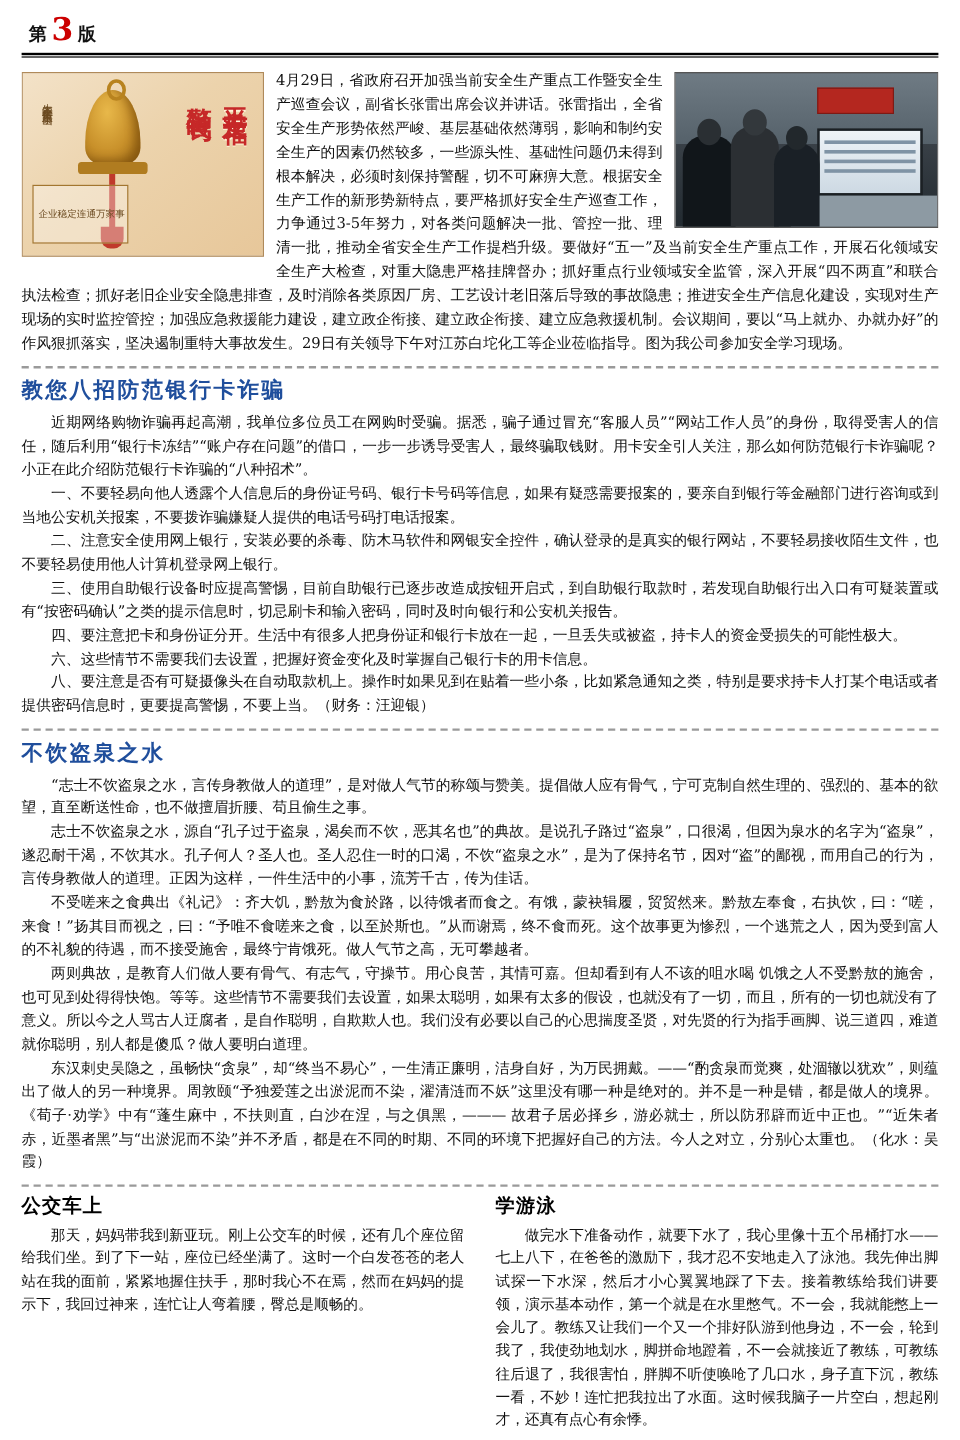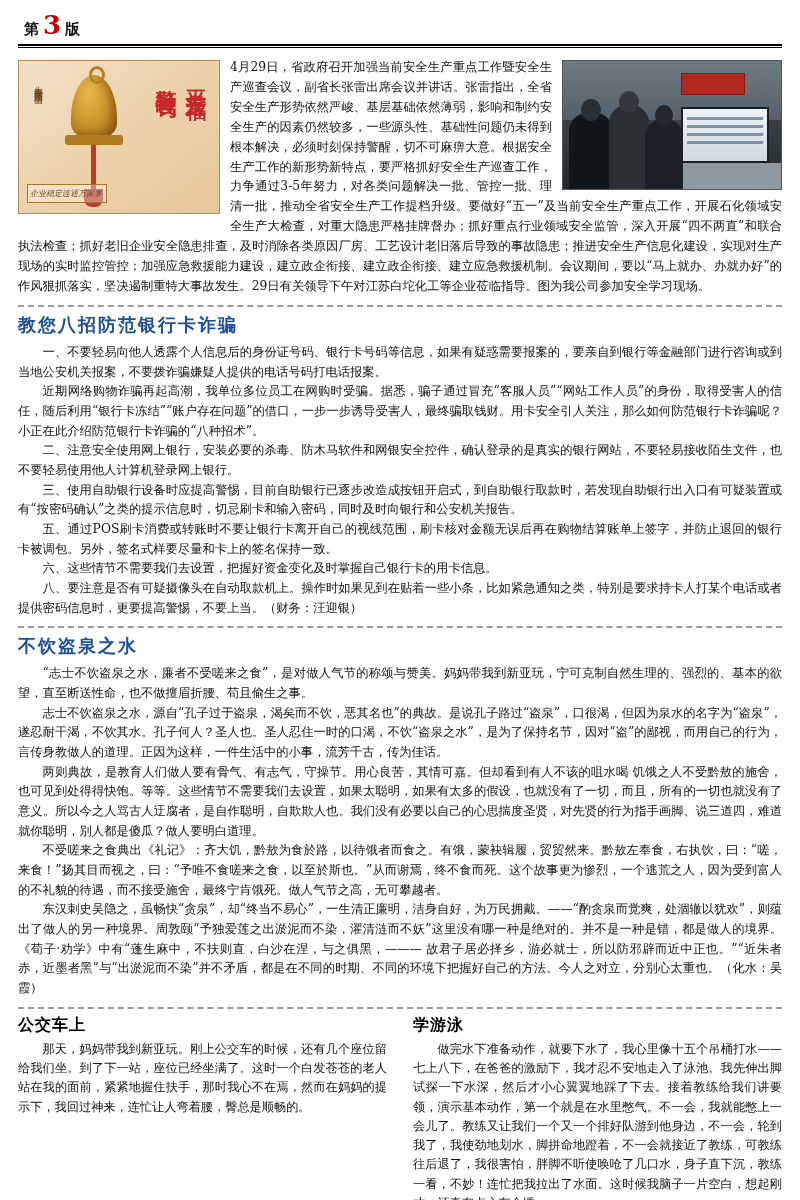--- a/index.html
+++ b/index.html
@@ -142,24 +142,23 @@
     line-height: 1.5;
   }
   .poster-bottom-strip {
     position: absolute;
     left: 8px; bottom: 10px;
     width: 74px;
     border: 1px solid #a3762f;
     background: rgba(255,255,255,.35);
     font-size: 8px;
     color: #6b4a20;
-    text-align: left;
-    padding: 3px 2px;
+    text-align: right;
+    padding: 18px 2px;
     line-height: 1.4;
-    font-style: italic;
   }
 
   .photo {
     float: right;
     width: 218px;
     height: 128px;
     margin: 2px 0 6px 10px;
     border: 1px solid #555;
     background: linear-gradient(180deg,#2c3338 0%, #3b4249 40%, #222a30 100%);
     position: relative;
@@ -315,39 +314,39 @@
     <div class="lead-text">
       <p>4月29日，省政府召开加强当前安全生产重点工作暨安全生产巡查会议，副省长张雷出席会议并讲话。张雷指出，全省安全生产形势依然严峻、基层基础依然薄弱，影响和制约安全生产的因素仍然较多，一些源头性、基础性问题仍未得到根本解决，必须时刻保持警醒，切不可麻痹大意。根据安全生产工作的新形势新特点，要严格抓好安全生产巡查工作，力争通过3-5年努力，对各类问题解决一批、管控一批、理清一批，推动全省安全生产工作提档升级。要做好“五一”及当前安全生产重点工作，开展石化领域安全生产大检查，对重大隐患严格挂牌督办；抓好重点行业领域安全监管，深入开展“四不两直”和联合执法检查；抓好老旧企业安全隐患排查，及时消除各类原因厂房、工艺设计老旧落后导致的事故隐患；推进安全生产信息化建设，实现对生产现场的实时监控管控；加强应急救援能力建设，建立政企衔接、建立政企衔接、建立应急救援机制。会议期间，要以“马上就办、办就办好”的作风狠抓落实，坚决遏制重特大事故发生。29日有关领导下午对江苏白坨化工等企业莅临指导。图为我公司参加安全学习现场。</p>
     </div>
   </div>
 
   <div class="dashed-sep"></div>
 
   <div>
     <div class="art-title">教您八招防范银行卡诈骗</div>
     <div class="art-body">
+      <p>近期网络购物诈骗再起高潮，我单位多位员工在网购时受骗。据悉，骗子通过冒充“客服人员”“网站工作人员”的身份，取得受害人的信任，随后利用“银行卡冻结”“账户存在问题”的借口，一步一步诱导受害人，最终骗取钱财。用卡安全引人关注，那么如何防范银行卡诈骗呢？小正在此介绍防范银行卡诈骗的“八种招术”。</p>
       <p>一、不要轻易向他人透露个人信息后的身份证号码、银行卡号码等信息，如果有疑惑需要报案的，要亲自到银行等金融部门进行咨询或到当地公安机关报案，不要拨诈骗嫌疑人提供的电话号码打电话报案。</p>
-      <p>近期网络购物诈骗再起高潮，我单位多位员工在网购时受骗。据悉，骗子通过冒充“客服人员”“网站工作人员”的身份，取得受害人的信任，随后利用“银行卡冻结”“账户存在问题”的借口，一步一步诱导受害人，最终骗取钱财。用卡安全引人关注，那么如何防范银行卡诈骗呢？小正在此介绍防范银行卡诈骗的“八种招术”。</p>
       <p>二、注意安全使用网上银行，安装必要的杀毒、防木马软件和网银安全控件，确认登录的是真实的银行网站，不要轻易接收陌生文件，也不要轻易使用他人计算机登录网上银行。</p>
       <p>三、使用自助银行设备时应提高警惕，目前自助银行已逐步改造成按钮开启式，到自助银行取款时，若发现自助银行出入口有可疑装置或有“按密码确认”之类的提示信息时，切忌刷卡和输入密码，同时及时向银行和公安机关报告。</p>
-      <p>五、通过POS刷卡消费或转账时不要让银行卡离开自己的视线范围，刷卡核对金额无误后再在购物结算账单上签字，并防止退回的银行卡被调包。另外，签名式样要尽量和卡上的签名保持一致。</p>
+      <p>四、要注意把卡和身份证分开。生活中有很多人把身份证和银行卡放在一起，一旦丢失或被盗，持卡人的资金受损失的可能性极大。</p>
       <p>六、这些情节不需要我们去设置，把握好资金变化及时掌握自己银行卡的用卡信息。</p>
       <p>八、要注意是否有可疑摄像头在自动取款机上。操作时如果见到在贴着一些小条，比如紧急通知之类，特别是要求持卡人打某个电话或者提供密码信息时，更要提高警惕，不要上当。（财务：汪迎银）</p>
     </div>
   </div>
 
   <div class="dashed-sep"></div>
 
   <div>
     <div class="art-title">不饮盗泉之水</div>
     <div class="art-body">
-      <p>“志士不饮盗泉之水，廉者不受嗟来之食”，是对做人气节的称颂与赞美。妈妈带我到新亚玩，宁可克制自然生理的、强烈的、基本的欲望，直至断送性命，也不做擅眉折腰、苟且偷生之事。</p>
+      <p>“志士不饮盗泉之水，言传身教做人的道理”，是对做人气节的称颂与赞美。提倡做人应有骨气，宁可克制自然生理的、强烈的、基本的欲望，直至断送性命，也不做擅眉折腰、苟且偷生之事。</p>
       <p>志士不饮盗泉之水，源自“孔子过于盗泉，渴矣而不饮，恶其名也”的典故。是说孔子路过“盗泉”，口很渴，但因为泉水的名字为“盗泉”，遂忍耐干渴，不饮其水。孔子何人？圣人也。圣人忍住一时的口渴，不饮“盗泉之水”，是为了保持名节，因对“盗”的鄙视，而用自己的行为，言传身教做人的道理。正因为这样，一件生活中的小事，流芳千古，传为佳话。</p>
+      <p>不受嗟来之食典出《礼记》：齐大饥，黔敖为食於路，以待饿者而食之。有饿，蒙袂辑履，贸贸然来。黔敖左奉食，右执饮，曰：“嗟，来食！”扬其目而视之，曰：“予唯不食嗟来之食，以至於斯也。”从而谢焉，终不食而死。这个故事更为惨烈，一个逃荒之人，因为受到富人的不礼貌的待遇，而不接受施舍，最终宁肯饿死。做人气节之高，无可攀越者。</p>
       <p>两则典故，是教育人们做人要有骨气、有志气，守操节。用心良苦，其情可嘉。但却看到有人不该的咀水喝 饥饿之人不受黔敖的施舍，也可见到处得得快饱。等等。这些情节不需要我们去设置，如果太聪明，如果有太多的假设，也就没有了一切，而且，所有的一切也就没有了意义。所以今之人骂古人迂腐者，是自作聪明，自欺欺人也。我们没有必要以自己的心思揣度圣贤，对先贤的行为指手画脚、说三道四，难道就你聪明，别人都是傻瓜？做人要明白道理。</p>
-      <p>不受嗟来之食典出《礼记》：齐大饥，黔敖为食於路，以待饿者而食之。有饿，蒙袂辑履，贸贸然来。黔敖左奉食，右执饮，曰：“嗟，来食！”扬其目而视之，曰：“予唯不食嗟来之食，以至於斯也。”从而谢焉，终不食而死。这个故事更为惨烈，一个逃荒之人，因为受到富人的不礼貌的待遇，而不接受施舍，最终宁肯饿死。做人气节之高，无可攀越者。</p>
       <p>东汉刺史吴隐之，虽畅快“贪泉”，却“终当不易心”，一生清正廉明，洁身自好，为万民拥戴。——“酌贪泉而觉爽，处涸辙以犹欢”，则蕴出了做人的另一种境界。周敦颐“予独爱莲之出淤泥而不染，濯清涟而不妖”这里没有哪一种是绝对的。并不是一种是错，都是做人的境界。《荀子·劝学》中有“蓬生麻中，不扶则直，白沙在涅，与之俱黑，——— 故君子居必择乡，游必就士，所以防邪辟而近中正也。”“近朱者赤，近墨者黑”与“出淤泥而不染”并不矛盾，都是在不同的时期、不同的环境下把握好自己的方法。今人之对立，分别心太重也。（化水：吴霞）</p>
     </div>
   </div>
 
   <div class="dashed-sep"></div>
 
   <div class="two-col">
     <div class="col">
       <div class="col-title">公交车上</div>
       <div class="col-body">

